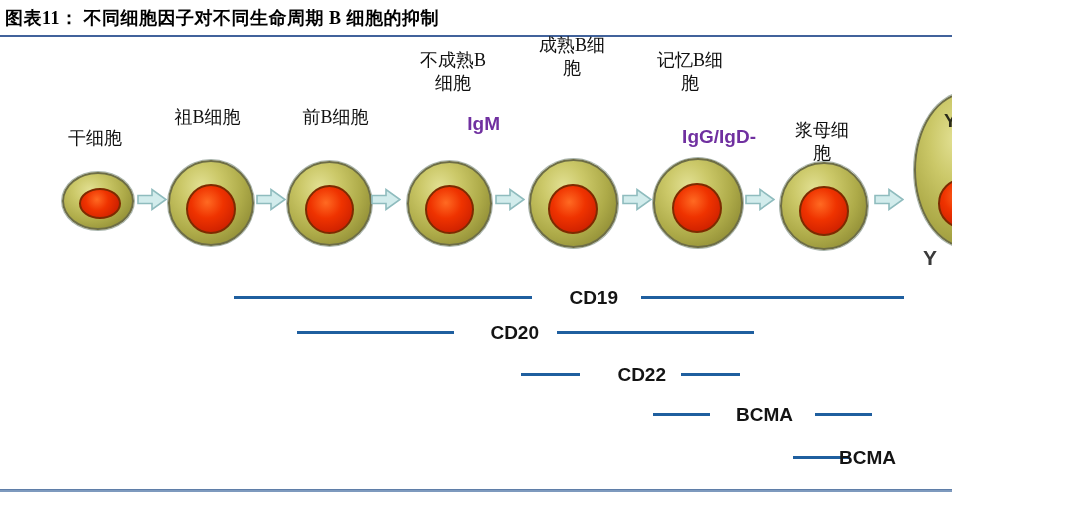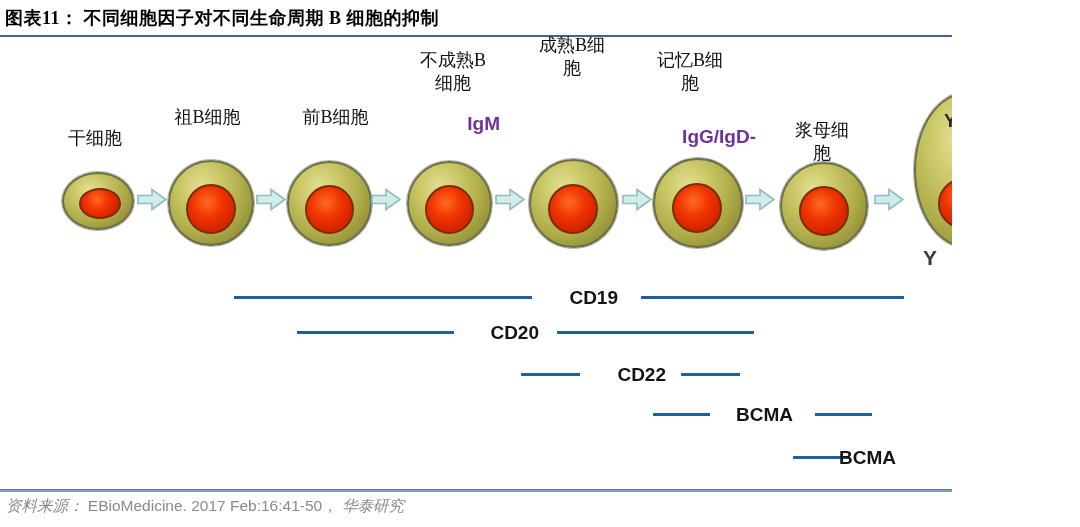--- a/index.html
+++ b/index.html
@@ -134,19 +134,14 @@
     <div class="bar-label" style="left:731px;top:404px;width:62px;">BCMA</div>
     <div class="seg" style="left:815px;top:413px;width:57px;"></div>
   </div>
   <div>
     <div class="seg" style="left:793px;top:456px;width:57px;"></div>
     <div class="bar-label" style="left:820px;top:447px;width:76px;">BCMA</div>
     <div class="seg" style="left:953px;top:456px;width:59px;"></div>
   </div>
 
   <div class="abs rule-bottom"></div>
-  <div class="abs source">
-    <span class="cjk">资料来源：</span>
-    <span class="lat">EBioMedicine. 2017 Feb:16:41-50，</span>
-    <span class="cjk">华泰研究</span>
-  </div>
 
 </div>
 
 </body></html>

